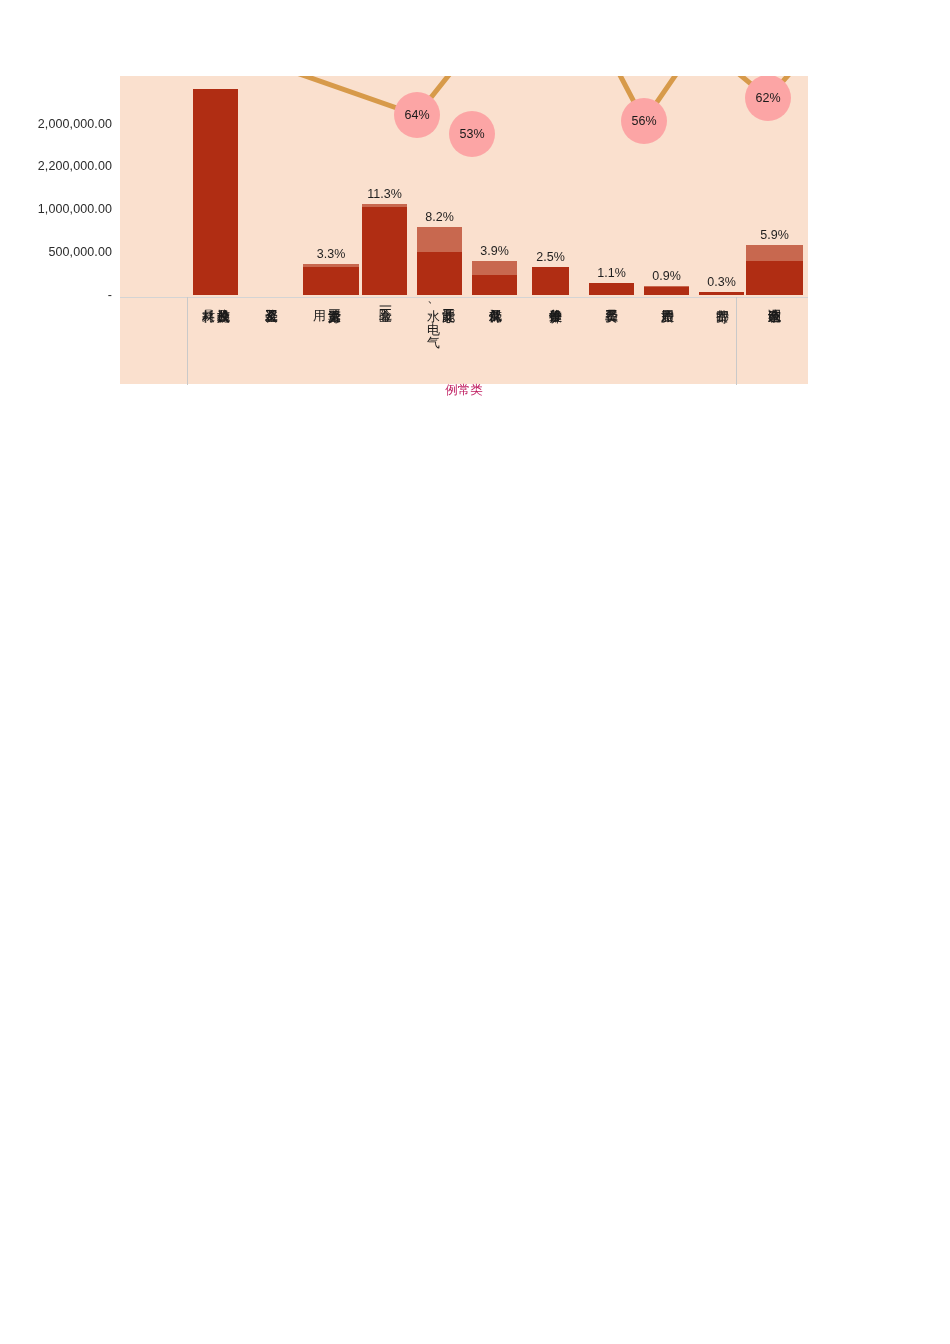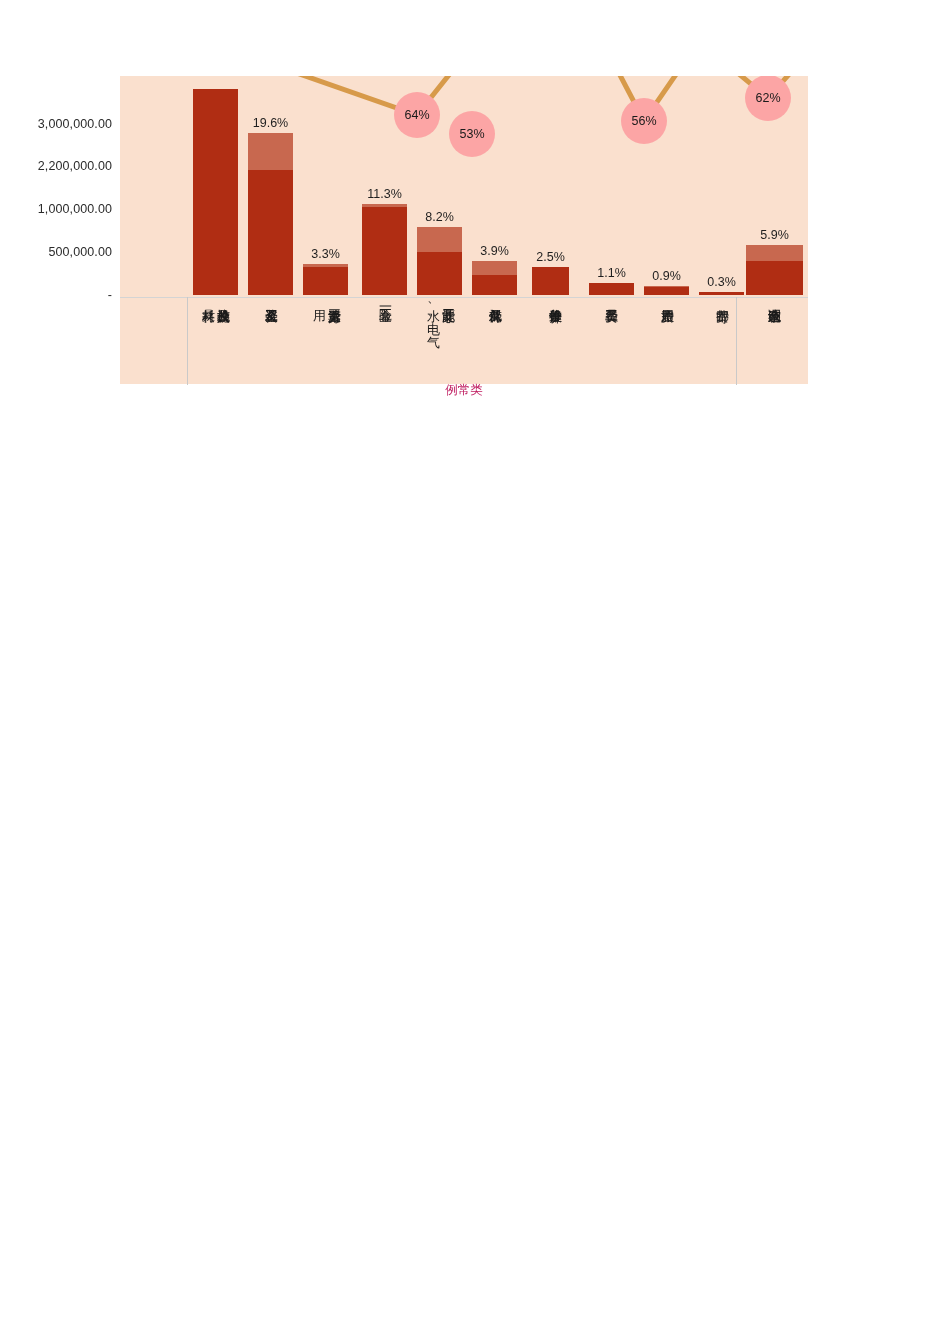--- a/index.html
+++ b/index.html
@@ -145,21 +145,21 @@
     width: 688px;
     height: 308px;
     overflow: visible;
     pointer-events: none;
   }
 </style>
 </head>
 <body>
 
 <div class="y-axis">
-  <div class="y-tick" style="top:48px;">3,000,000.00</div>
+  <div class="y-tick" style="top:48px;">2,000,000.00</div>
   <div class="y-tick" style="top:90px;">2,200,000.00</div>
   <div class="y-tick" style="top:133px;">1,000,000.00</div>
   <div class="y-tick" style="top:176px;">500,000.00</div>
   <div class="y-tick" style="top:219px;">-</div>
 </div>
 
 <div id="chart-root">
   <div id="plot-area">
 
     <svg id="line-svg" viewBox="0 0 688 308" preserveAspectRatio="none">
@@ -177,26 +177,21 @@
     </div>
     <div class="marker" style="left:648px; top:22px; width:46px; height:46px;">
       <span>62%</span>
     </div>
 
     <div class="bar-group" style="left:73px; width:45px;">
       <span class="bar-label"></span>
       <span class="bar-seg seg-top" style="height: 0px;"></span>
       <span class="bar-seg seg-bottom" style="height: 206.4px;"></span>
     </div>
-    <div class="bar-group" style="left:128px; width:45px;">
-      <span class="bar-label">19.6%</span>
-      <span class="bar-seg seg-top" style="height: 36.98px;"></span>
-      <span class="bar-seg seg-bottom" style="height: 124.7px;"></span>
-    </div>
-    <div class="bar-group" style="left:183px; width:45px;">
+    <div class="bar-group" style="left:183px; width:56px;">
       <span class="bar-label">3.3%</span>
       <span class="bar-seg seg-top" style="height: 3.44px;"></span>
       <span class="bar-seg seg-bottom" style="height: 27.52px;"></span>
     </div>
     <div class="bar-group" style="left:242px; width:45px;">
       <span class="bar-label">11.3%</span>
       <span class="bar-seg seg-top" style="height: 3.44px;"></span>
       <span class="bar-seg seg-bottom" style="height: 87.72px;"></span>
     </div>
     <div class="bar-group" style="left:297px; width:45px;">

